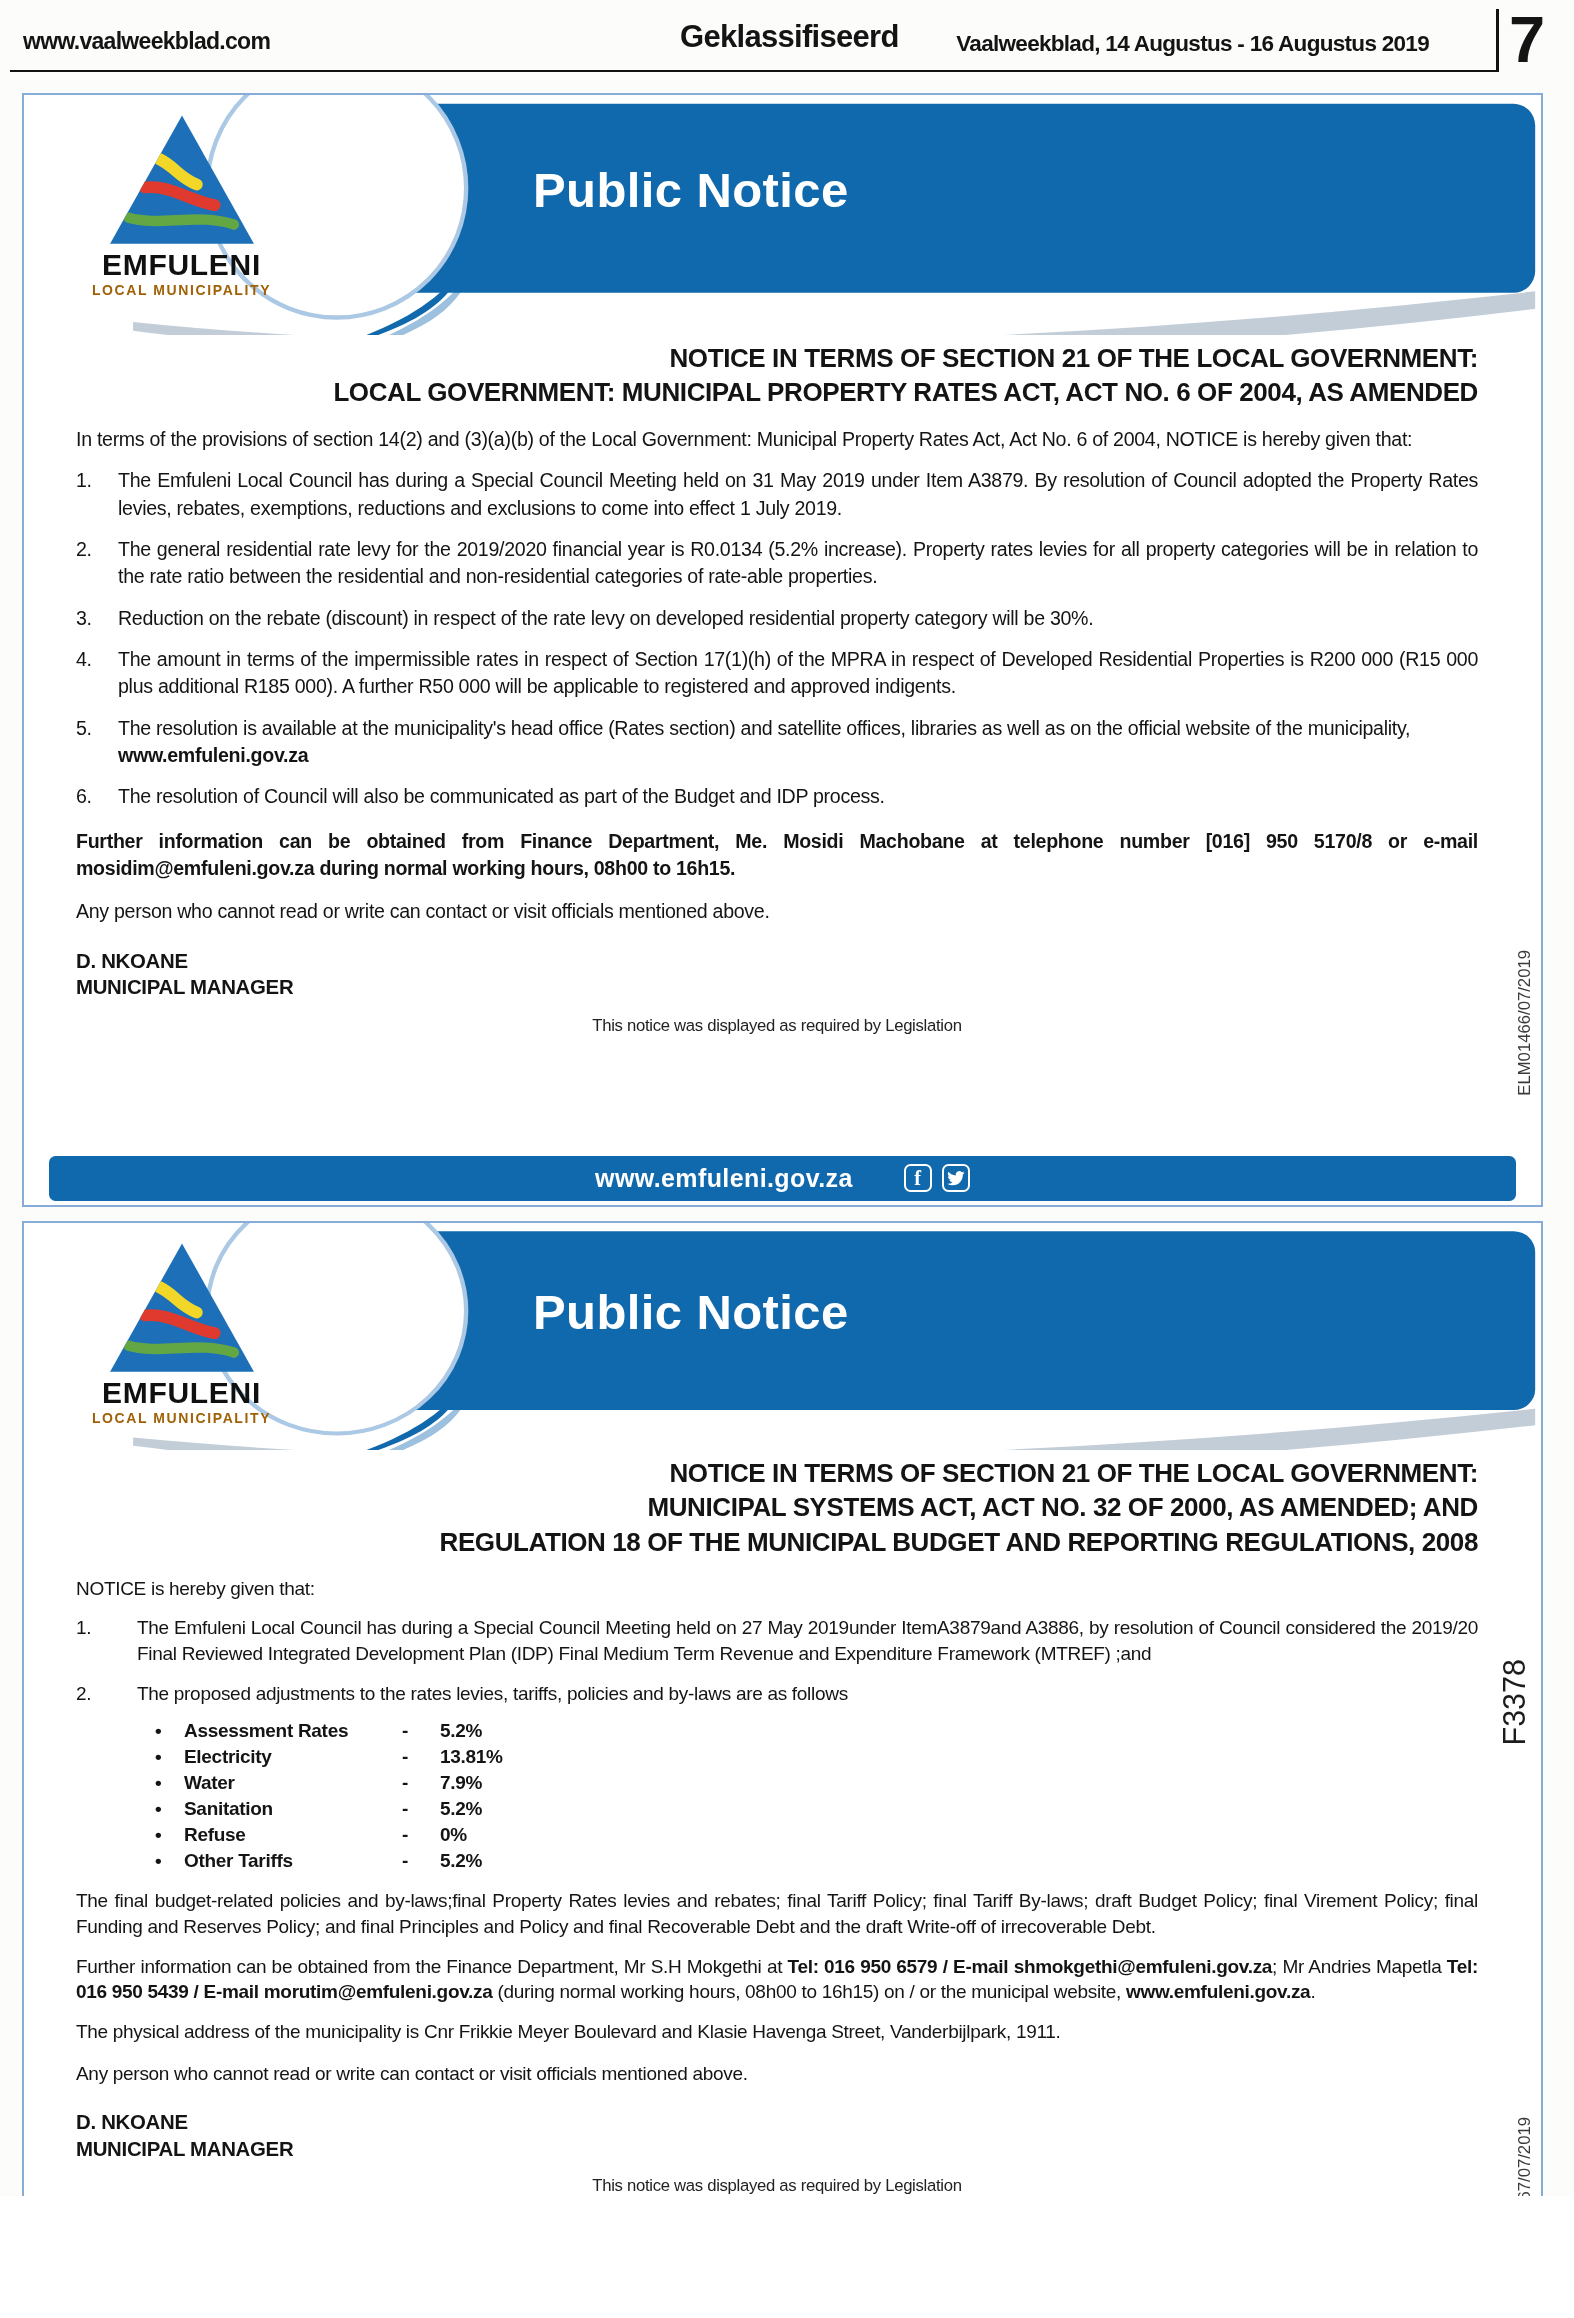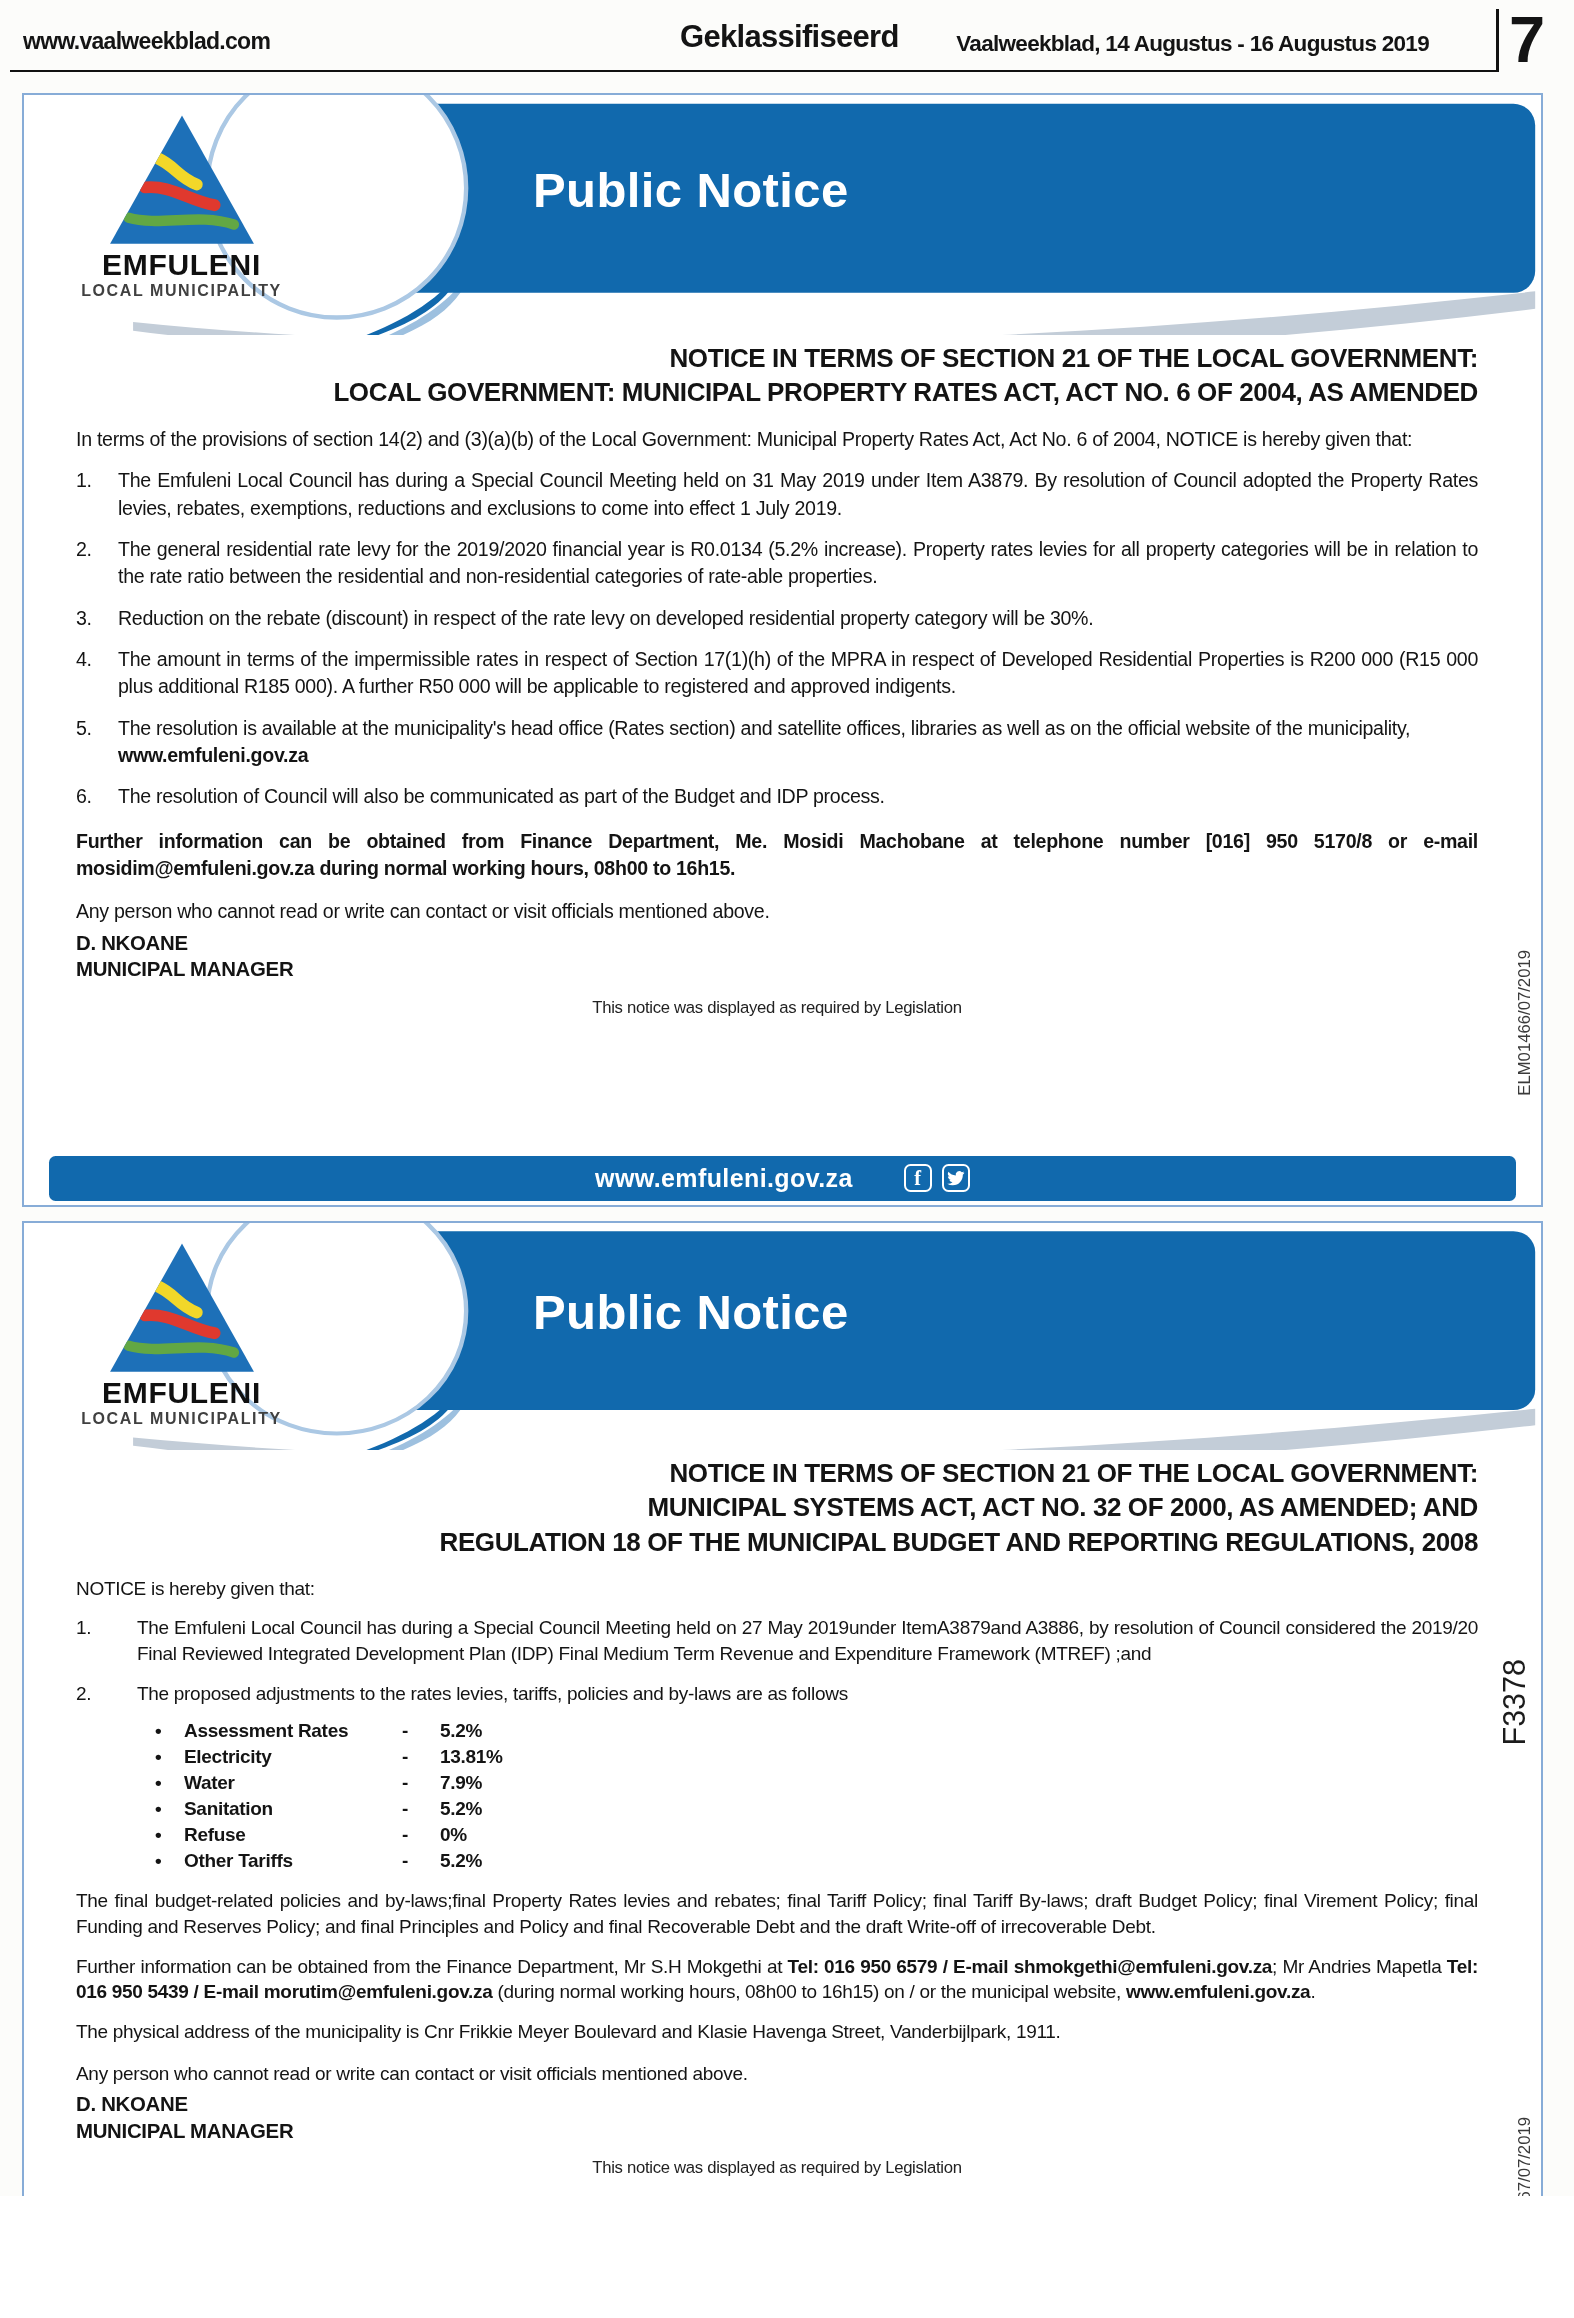--- a/index.html
+++ b/index.html
@@ -25,37 +25,37 @@
   .band { position:relative; width:100%; height:240px; }
   .notice-2 .band { height:227px; }
   .band-art { position:absolute; inset:0; width:100%; height:100%; }
   .banner-title { position:absolute; left:509px; top:67px; font-size:49px; font-weight:bold;
                   color:#ffffff; letter-spacing:0.4px; }
   .notice-2 .banner-title { top:61px; }
 
   .logo { position:absolute; left:52px; top:19px; width:211px; text-align:center; }
   .logo-tri { display:block; margin:0 auto; }
   .logo-name { font-size:30px; font-weight:bold; letter-spacing:0.7px; color:#101010; margin-top:1.5px; }
-  .logo-sub  { font-size:16px; font-weight:bold; letter-spacing:1.6px; color:#404040; }
+  .logo-sub  { font-size:14px; font-weight:bold; letter-spacing:1.6px; color:#a16207; }
 
   
   .content { padding:2.9px 63px 0 52px; font-size:19.6px; line-height:1.38; letter-spacing:-0.3px; }
   .notice-2 .content { font-size:19px; line-height:1.34; }
   .n-title { text-align:right; font-weight:bold; font-size:26px; line-height:1.33;
              letter-spacing:-0.4px; margin-top:2.9px; }
   .intro { margin-top:16px; text-align:justify; }
   .item { margin-top:14.5px; display:grid; grid-template-columns:42px 1fr; }
   .notice-2 .item { grid-template-columns:61px 1fr; }
   .item .txt { text-align:justify; }
   .b { font-weight:bold; }
   .blk { display:block; font-weight:bold; }
   .further { margin-top:17.4px; text-align:justify; font-weight:bold; }
   .para { margin-top:14.5px; text-align:justify; }
   .anyperson { margin-top:16px; }
-  .sig { margin-top:5px; font-weight:bold; line-height:1.3; font-size:20.4px; }
+  .sig { margin-top:23px; font-weight:bold; line-height:1.3; font-size:20.4px; }
   .legis { text-align:center; font-size:16.7px; margin-top:13px; color:#222; }
 
   
   .tariffs { margin:11.6px 0 0 79px; font-weight:bold; }
   .trow { display:grid; grid-template-columns:29px 218px 38px auto; line-height:26px; }
 
   
   .bar { position:absolute; left:25px; right:25px; bottom:4.4px; height:45px; background:#1169ad;
          border-radius:6.5px; display:flex; align-items:center; justify-content:center; gap:51px; }
   .bar-url { color:#fff; font-size:25px; font-weight:bold; letter-spacing:0.4px; }

